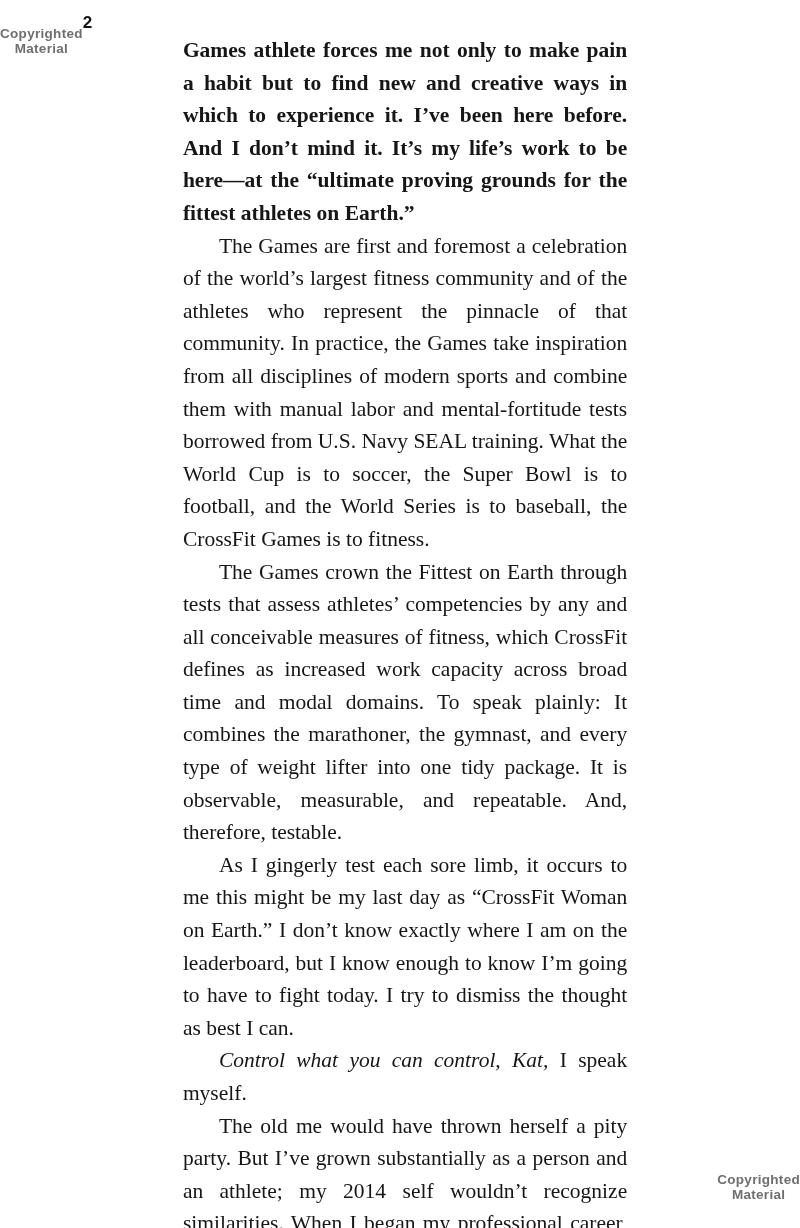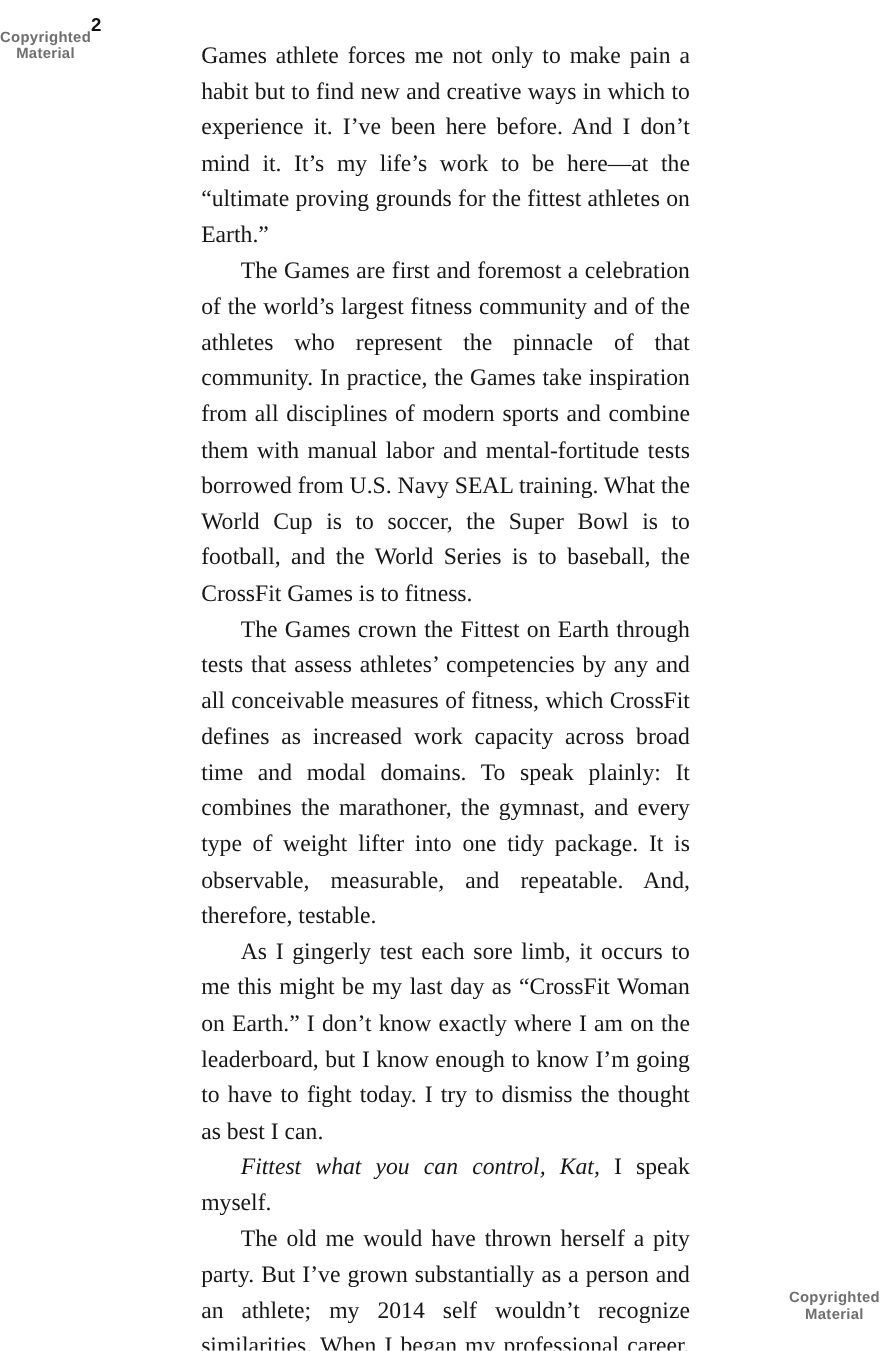--- a/index.html
+++ b/index.html
@@ -53,20 +53,21 @@
     line-height: 32.6px;
     color: #161616;
     text-align: justify;
   }
   .content p {
     margin: 0;
     text-indent: 36px;
   }
   .content p.no-indent {
     text-indent: 0;
+    font-weight: bold;
   }
   .content em {
     font-style: italic;
   }
 </style>
 </head>
 <body>
 
 <div class="page">
 
@@ -74,19 +75,19 @@
 
   <div class="running-header">
     <span>2</span>
   </div>
 
   <div class="content">
     <p class="no-indent">Games athlete forces me not only to make pain a habit but to find new and creative ways in which to experience it. I’ve been here before. And I don’t mind it. It’s my life’s work to be here—at the “ultimate proving grounds for the fittest athletes on Earth.”</p>
     <p>The Games are first and foremost a celebration of the world’s largest fitness community and of the athletes who represent the pinnacle of that community. In practice, the Games take inspiration from all disciplines of modern sports and combine them with manual labor and mental-fortitude tests borrowed from U.S. Navy SEAL training. What the World Cup is to soccer, the Super Bowl is to football, and the World Series is to baseball, the CrossFit Games is to fitness.</p>
     <p>The Games crown the Fittest on Earth through tests that assess athletes’ competencies by any and all conceivable measures of fitness, which CrossFit defines as increased work capacity across broad time and modal domains. To speak plainly: It combines the marathoner, the gymnast, and every type of weight lifter into one tidy package. It is observable, measurable, and repeatable. And, therefore, testable.</p>
     <p>As I gingerly test each sore limb, it occurs to me this might be my last day as “CrossFit Woman on Earth.” I don’t know exactly where I am on the leaderboard, but I know enough to know I’m going to have to fight today. I try to dismiss the thought as best I can.</p>
-    <p><em>Fittest what you can control, Kat,</em><span> I speak myself.</span></p>
+    <p><em>Control what you can control, Kat,</em><span> I speak myself.</span></p>
     <p>The old me would have thrown herself a pity party. But I’ve grown substantially as a person and an athlete; my 2014 self wouldn’t recognize similarities. When I began my professional career, I was immature and reactive. I didn’t realize there was any other way. Much of the credit goes to my coach, Ben Bergeron. The mental toughness I developed under Ben’s coaching is the reason I’m here, attempting to become the only woman in history to win the CrossFit Games three times.</p>
   </div>
 
   <div class="copyright bottom">Copyrighted Material</div>
 
 </div>
 
 </body></html>

